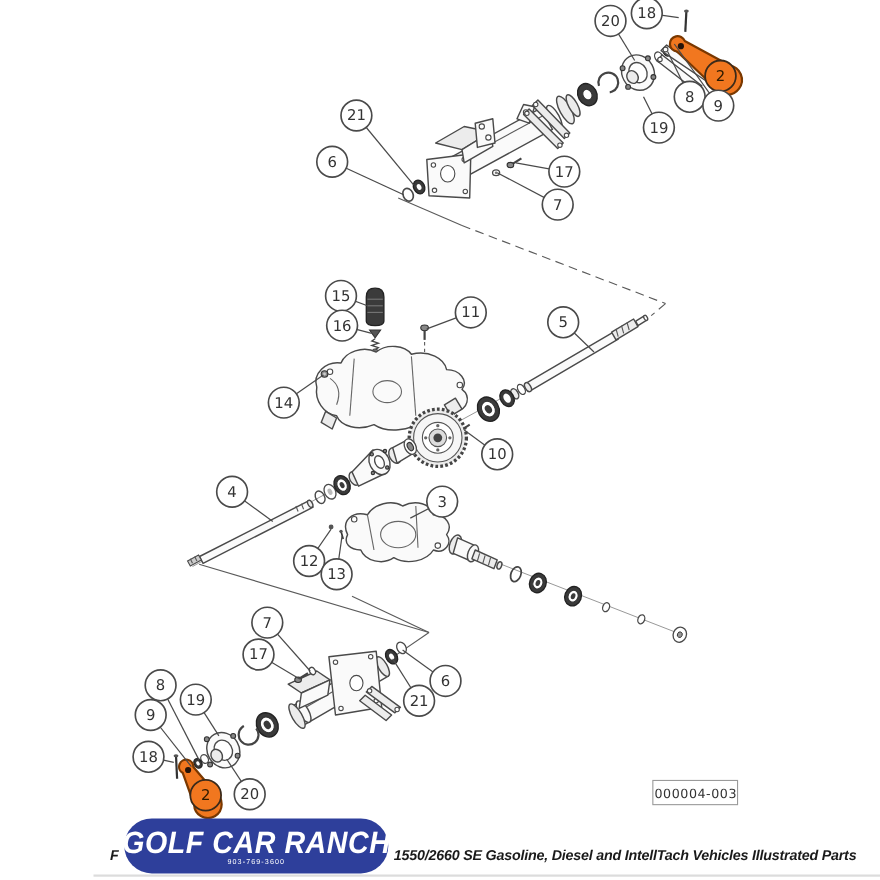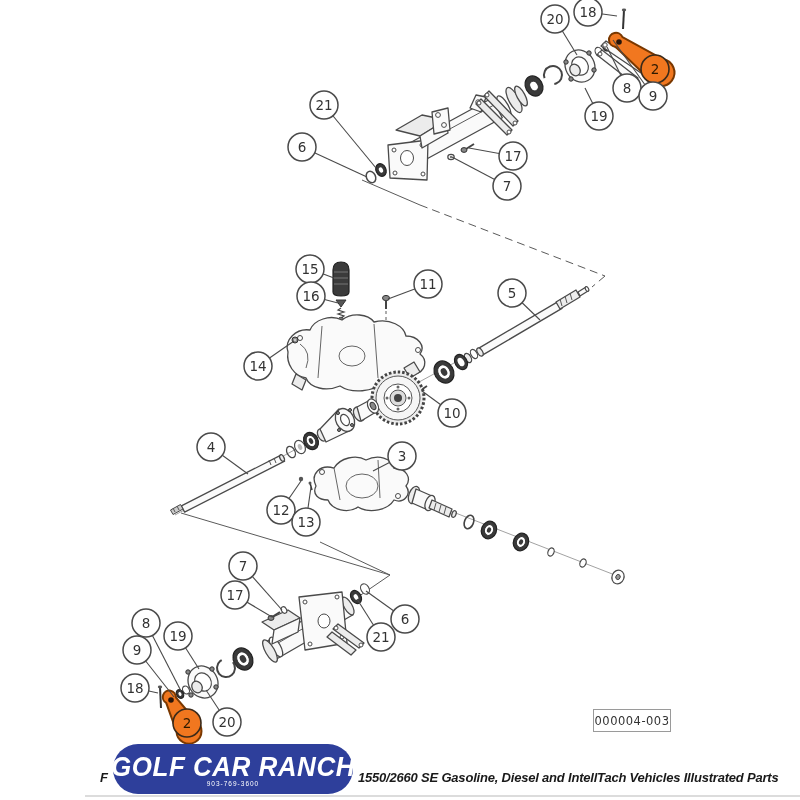--- a/index.html
+++ b/index.html
@@ -17,21 +17,21 @@
   .dash{stroke:#5a5a5a;stroke-width:1;fill:none;stroke-dasharray:8 5;}
   .hole{fill:#fff;stroke:#4a4a4a;stroke-width:1;}
   .leader{stroke:#4a4a4a;stroke-width:1.1;}
   .balloon{fill:#fff;stroke:#4a4a4a;stroke-width:1.5;}
   .balloon.hl{fill:#f1771f;stroke:#3a2a1a;stroke-width:1.6;}
   .balloon-num{font:13.5px "DejaVu Sans",sans-serif;fill:#333;text-anchor:middle;}
   .balloon-num.hl{fill:#2e1a00;}
   .arm{fill:#f1771f;stroke:#7a3800;stroke-width:2;stroke-linejoin:round;}
   
   #figbox{position:absolute;left:593px;top:709px;width:76px;height:21px;border:1px solid #9a9a9a;
-          display:flex;align-items:center;justify-content:center;font:11.5px "DejaVu Sans",sans-serif;
+          display:flex;align-items:center;justify-content:flex-end;font:11.5px "DejaVu Sans",sans-serif;
           color:#333;letter-spacing:.5px;background:#fff;}
   
   #hairline{position:absolute;left:85px;top:795px;width:715px;height:2px;background:#dcdcdc;}
   #footer-prefix{position:absolute;left:100px;top:770px;font-style:italic;font-weight:700;
                  font-size:13px;color:#1a1a1a;}
   #logo{position:absolute;left:113px;top:744px;width:240px;height:50px;border-radius:26px;
         background:#2e3f9b;display:flex;flex-direction:column;align-items:center;justify-content:center;}
   #logo-name{color:#fff;font-weight:700;font-style:italic;font-size:26px;letter-spacing:.5px;
              transform:scaleY(1.08);white-space:nowrap;}
   #logo-phone{color:#fff;font-size:6.5px;letter-spacing:1px;margin-top:-2px;}

